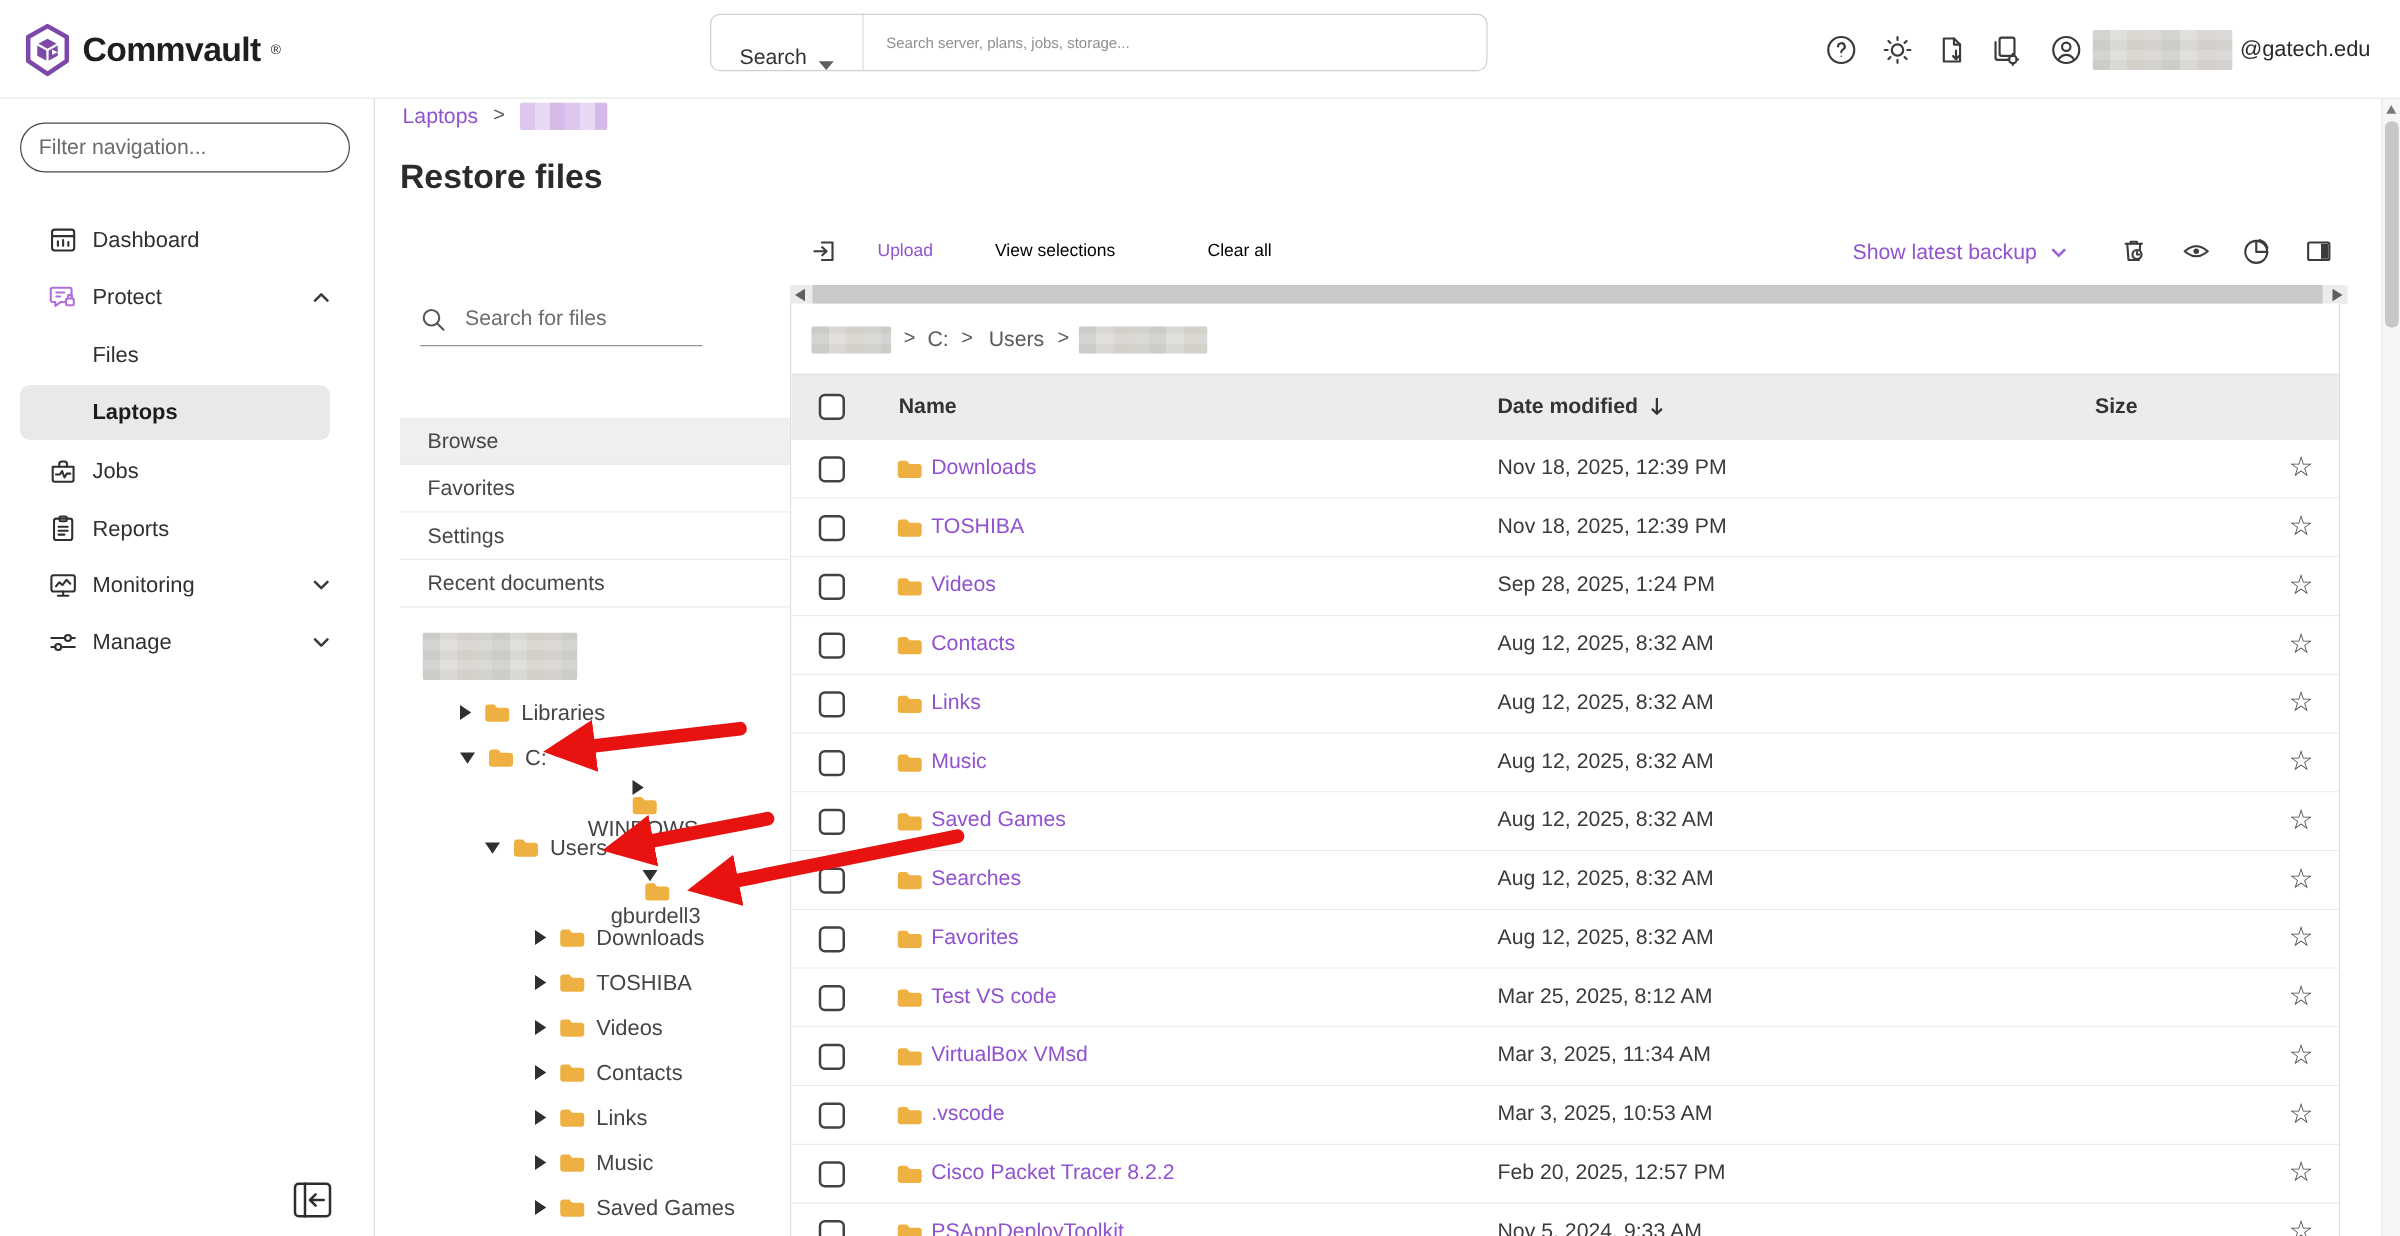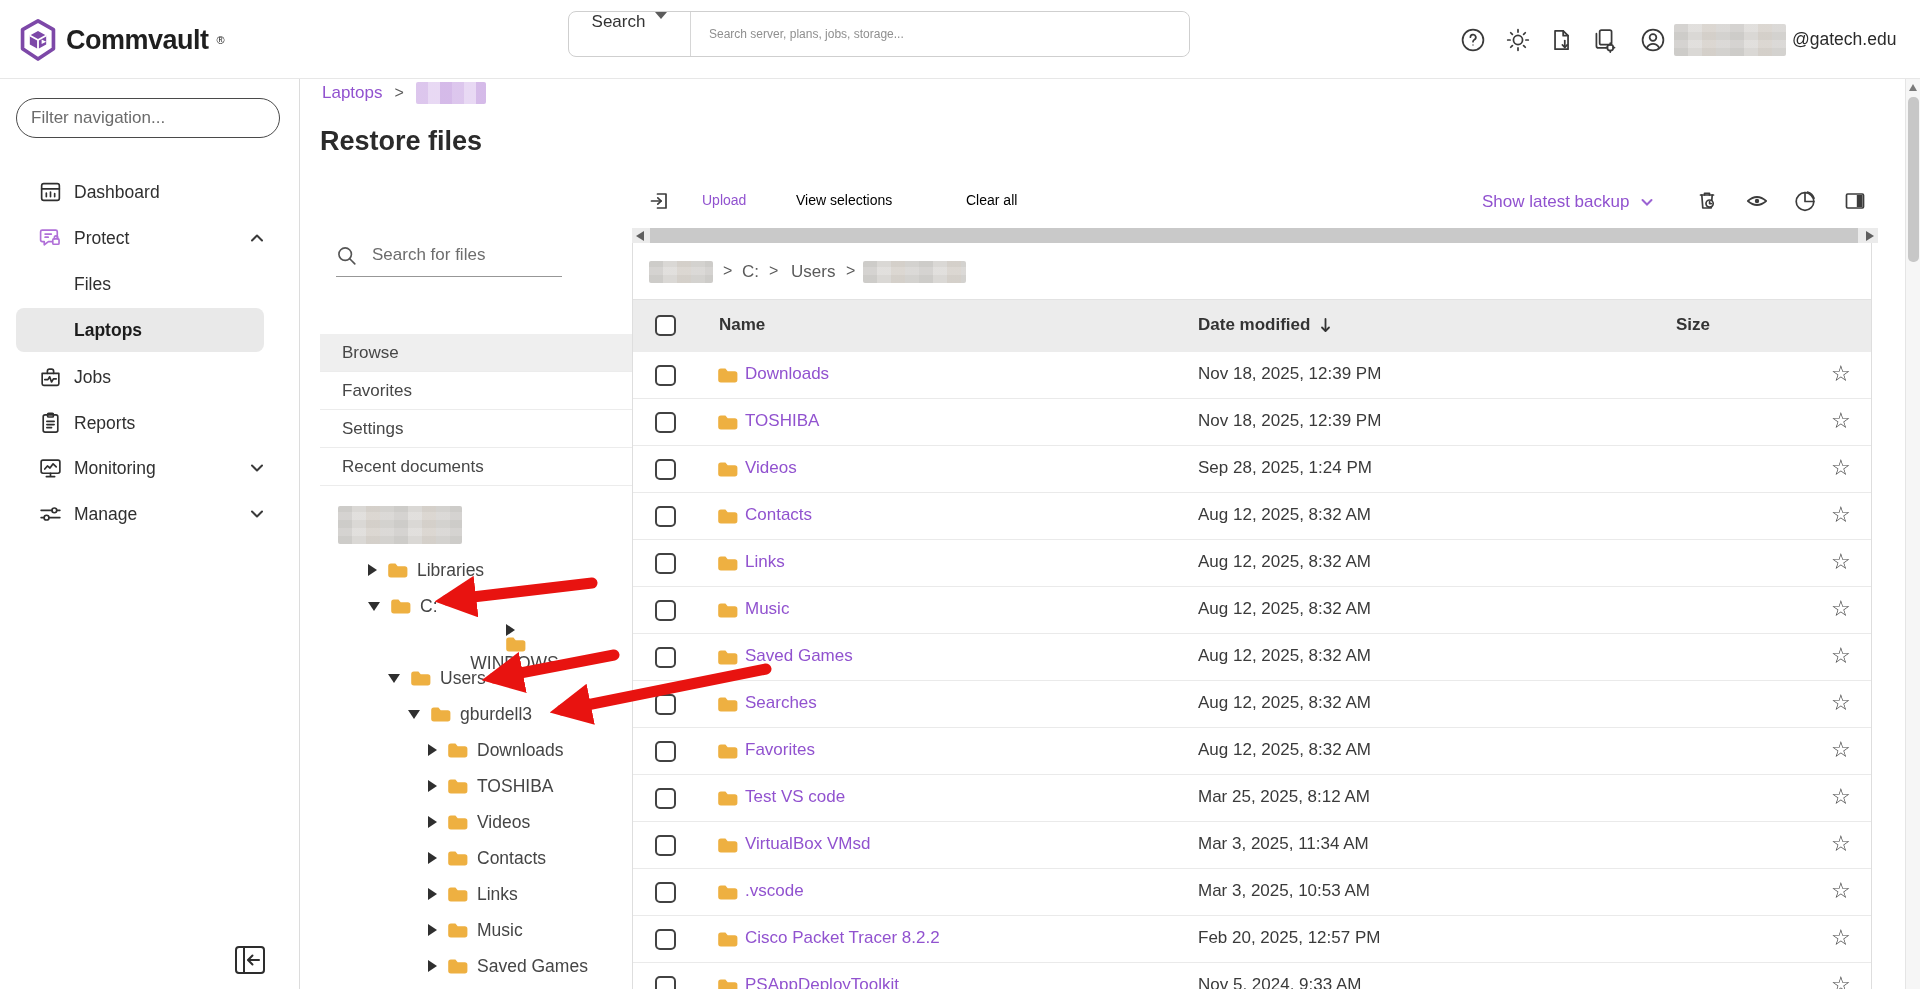--- a/index.html
+++ b/index.html
@@ -6,21 +6,21 @@
   html,body { width:1920px; height:989px; overflow:hidden; background:#fff;
     font-family:"Liberation Sans","DejaVu Sans",sans-serif; color:#2e2e2e; }
   #app { position:absolute; inset:0; }
 
   
   #hdr { position:absolute; left:0; top:0; width:1920px; height:79px; background:#fff; border-bottom:1px solid #e7e7e7; }
   #logo { position:absolute; left:18px; top:18px; display:flex; align-items:center; gap:8px; }
   #brand { font-size:27px; font-weight:600; letter-spacing:-0.5px; color:#1f1f1f; }
   #brand-reg { font-size:11px; vertical-align:super; color:#1f1f1f; }
   #searchgrp { position:absolute; left:568px; top:11px; width:622px; height:46px; border:1px solid #cfcfcf; border-radius:8px; display:flex; background:#fff; }
-  #search-cat { width:122px; border-right:1px solid #d6d6d6; display:flex; align-items:flex-start; justify-content:center; gap:10px; font-size:17px; color:#333; cursor:pointer; }
+  #search-cat { width:122px; border-right:1px solid #d6d6d6; display:flex; align-items:flex-end; justify-content:center; gap:10px; font-size:17px; color:#333; cursor:pointer; }
   .tri-dn { width:0; height:0; border-left:6px solid transparent; border-right:6px solid transparent; border-top:7px solid #5c5c5c; }
   #search-inp { flex:1; border:0; outline:none; font-size:12px; padding:0 18px; border-radius:0 8px 8px 0; color:#333; font-family:inherit; }
   #search-inp::placeholder { color:#8f8f8f; }
   .hicon { position:absolute; top:27px; width:26px; height:26px; }
   .hicon svg { width:26px; height:26px; stroke:#3a3a3a; fill:none; stroke-width:1.6; stroke-linecap:round; stroke-linejoin:round; }
   #user-redact { position:absolute; left:1674px; top:24px; width:112px; height:32px; }
   #email { position:absolute; left:1792px; top:29px; font-size:17.5px; color:#2a2a2a; }
 
   .redacted { border-radius:2px;
     background:
@@ -326,21 +326,21 @@
       </div>
       <div class="tree-row" style="padding-left: 88px;">
         <span class="tg exp"></span>
         <span class="ficon">
   <svg viewBox="0 0 21 17">
             <path d="M1.2 4.2 q0-2.6 2.6-2.6 h4.6 l2.3 2.6 h7.1 q2.6 0 2.6 2.6 v6 q0 2.6-2.6 2.6 H3.8 q-2.6 0-2.6-2.6 z" fill="#eeb041"></path>
           </svg>
 </span>
         <span class="tlabel">Users</span>
       </div>
-      <div class="tree-row" style="padding-left: 108px;">
+      <div class="tree-row" style="padding-left: 108px; flex-direction: column;">
         <span class="tg exp"></span>
         <span class="ficon">
   <svg viewBox="0 0 21 17">
             <path d="M1.2 4.2 q0-2.6 2.6-2.6 h4.6 l2.3 2.6 h7.1 q2.6 0 2.6 2.6 v6 q0 2.6-2.6 2.6 H3.8 q-2.6 0-2.6-2.6 z" fill="#eeb041"></path>
           </svg>
 </span>
         <span class="tlabel">gburdell3</span>
       </div>
       <div class="tree-row" style="padding-left: 128px;">
         <span class="tg col"></span>

